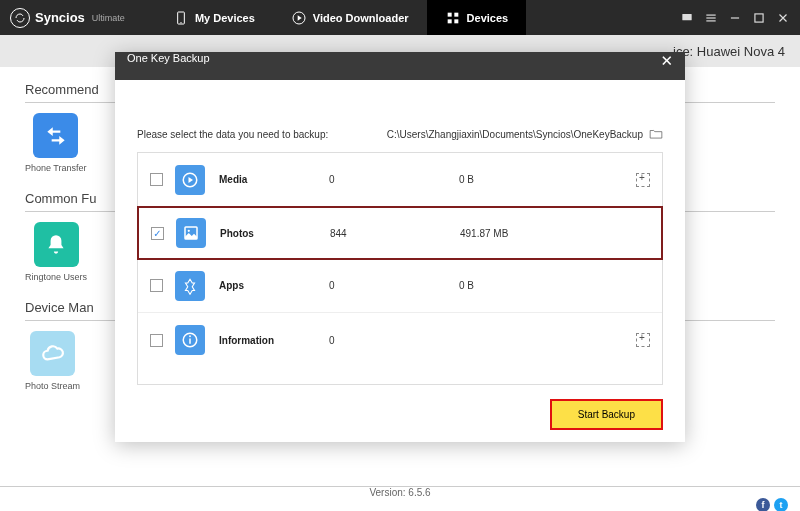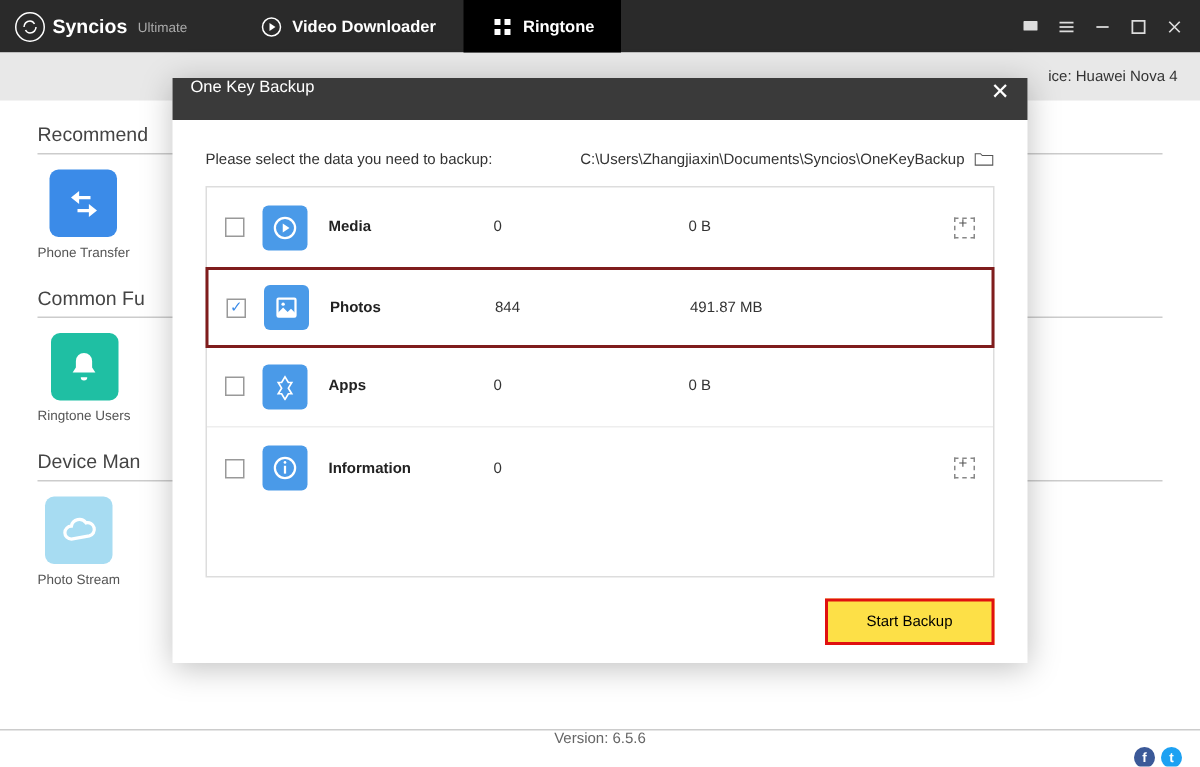--- a/index.html
+++ b/index.html
@@ -11,36 +11,36 @@
 .logo-icon svg { width: 12px; height: 12px; }
 .app-name { font-size: 13px; font-weight: bold; }
 .app-edition { font-size: 9px; color: #aaa; margin-left: 2px; }
 .nav-tabs { display: flex; margin-left: 30px; height: 100%; }
 .nav-tab { display: flex; align-items: center; gap: 6px; padding: 0 18px; font-size: 11px; font-weight: bold; cursor: pointer; height: 100%; }
 .nav-tab.active { background: #000; }
 .nav-tab svg { width: 16px; height: 16px; }
 .titlebar-right { margin-left: auto; display: flex; gap: 10px; align-items: center; }
 .titlebar-right svg { width: 14px; height: 14px; fill: #ddd; cursor: pointer; }
 
-.subbar { height: 25px; background: #e8e8e8; display: flex; align-items: center; justify-content: flex-end; padding: 16px 15px; font-size: 10px; color: #333; }
+.subbar { height: 25px; background: #e8e8e8; display: flex; align-items: center; justify-content: flex-end; padding: 16px 15px; font-size: 13px; color: #333; }
 
 .content { padding: 15px 25px; }
 .section { margin-bottom: 18px; }
 .section-title { font-size: 13px; color: #444; border-bottom: 1px solid #ccc; padding-bottom: 5px; margin-bottom: 10px; }
 .item-row { display: flex; gap: 20px; }
 .item { display: flex; flex-direction: column; align-items: center; gap: 5px; cursor: pointer; justify-content: center; }
 .item-icon { width: 45px; height: 45px; border-radius: 6px; display: flex; align-items: center; justify-content: center; }
 .item-icon svg { width: 26px; height: 26px; fill: #fff; }
 .item-label { font-size: 9px; color: #555; }
 
 .modal { position: absolute; left: 115px; top: 52px; width: 570px; height: 390px; background: #fff; box-shadow: 0 3px 20px rgba(0,0,0,0.25); display: flex; flex-direction: column; }
 .modal-header { height: 28px; background: #3a3a3a; color: #fff; display: flex; align-items: flex-start; padding: 0 12px; font-size: 11px; }
 .modal-close { margin-left: auto; cursor: pointer; font-size: 15px; }
 .modal-body { flex: 1; padding: 20px 22px 12px; display: flex; flex-direction: column; }
-.modal-top { display: flex; justify-content: space-between; font-size: 10px; color: #333; margin-bottom: 12px; align-items: center; }
+.modal-top { display: flex; justify-content: space-between; font-size: 10px; color: #333; margin-bottom: 12px; align-items: center; margin-top: 28px; }
 .path-wrap { display: flex; align-items: center; gap: 6px; }
 .path-wrap svg { width: 14px; height: 12px; fill: none; stroke: #555; stroke-width: 1.2; }
 
 .data-list { border: 1px solid #ddd; flex: 1; }
 .data-row { height: 54px; display: flex; align-items: center; padding: 0 12px; border-bottom: 1px solid #eee; position: relative; }
 .data-row:last-child { border-bottom: none; }
 .data-row.highlighted { border: 2px solid #7f1d1d; margin: -1px; }
 .data-check { width: 13px; height: 13px; border: 1px solid #999; margin-right: 12px; cursor: pointer; display: flex; align-items: center; justify-content: center; }
 .data-check.checked::after { content: "✓"; font-size: 10px; color: #3b8be8; }
 .data-icon { width: 30px; height: 30px; border-radius: 4px; background: #4a9ae8; display: flex; align-items: center; justify-content: center; margin-right: 14px; }
@@ -65,35 +65,42 @@
   <div class="logo-wrap" data-name="app-logo">
     <div class="logo-icon" data-name="syncios-logo-icon">
       <svg viewBox="0 0 24 24">
           <path d="M4 12c0-4 3-8 8-8 3 0 5 2 6 4M20 12c0 4-3 8-8 8-3 0-5-2-6-4" stroke="#fff" stroke-width="2" fill="none"></path>
         </svg>
     </div>
     <span class="app-name" data-name="app-name">Syncios</span>
     <span class="app-edition" data-name="app-edition">Ultimate</span>
   </div>
   <div class="nav-tabs" data-name="nav-tabs">
+    <div class="nav-tab" data-name="tab-my-devices">
+      <svg viewBox="0 0 24 24">
+          <rect x="7" y="3" width="10" height="18" rx="1" stroke="#fff" stroke-width="1.5" fill="none"></rect>
+          <circle cx="12" cy="19" r="1" fill="#fff"></circle>
+        </svg>
+      <span data-name="tab-label">My Devices</span>
+    </div>
     <div class="nav-tab" data-name="tab-video-downloader">
       <svg viewBox="0 0 24 24">
           <circle cx="12" cy="12" r="9" stroke="#fff" stroke-width="1.5" fill="none"></circle>
           <path d="M10 8l6 4-6 4z" fill="#fff"></path>
         </svg>
       <span data-name="tab-label">Video Downloader</span>
     </div>
     <div class="nav-tab active" data-name="tab-toolkit">
       <svg viewBox="0 0 24 24">
           <rect x="4" y="4" width="6" height="6" fill="#fff"></rect>
           <rect x="14" y="4" width="6" height="6" fill="#fff"></rect>
           <rect x="4" y="14" width="6" height="6" fill="#fff"></rect>
           <rect x="14" y="14" width="6" height="6" fill="#fff"></rect>
         </svg>
-      <span data-name="tab-label">Ringtone</span>
+      <span data-name="tab-label">Devices</span>
     </div>
   </div>
   <div class="titlebar-right" data-name="window-controls">
     <svg data-name="chat-icon" viewBox="0 0 24 24">
         <rect x="4" y="5" width="16" height="11" rx="1"></rect>
       </svg>
     <svg data-name="menu-icon" viewBox="0 0 24 24">
         <rect x="4" y="6" width="16" height="2"></rect>
         <rect x="4" y="11" width="16" height="2"></rect>
         <rect x="4" y="16" width="16" height="2"></rect>

